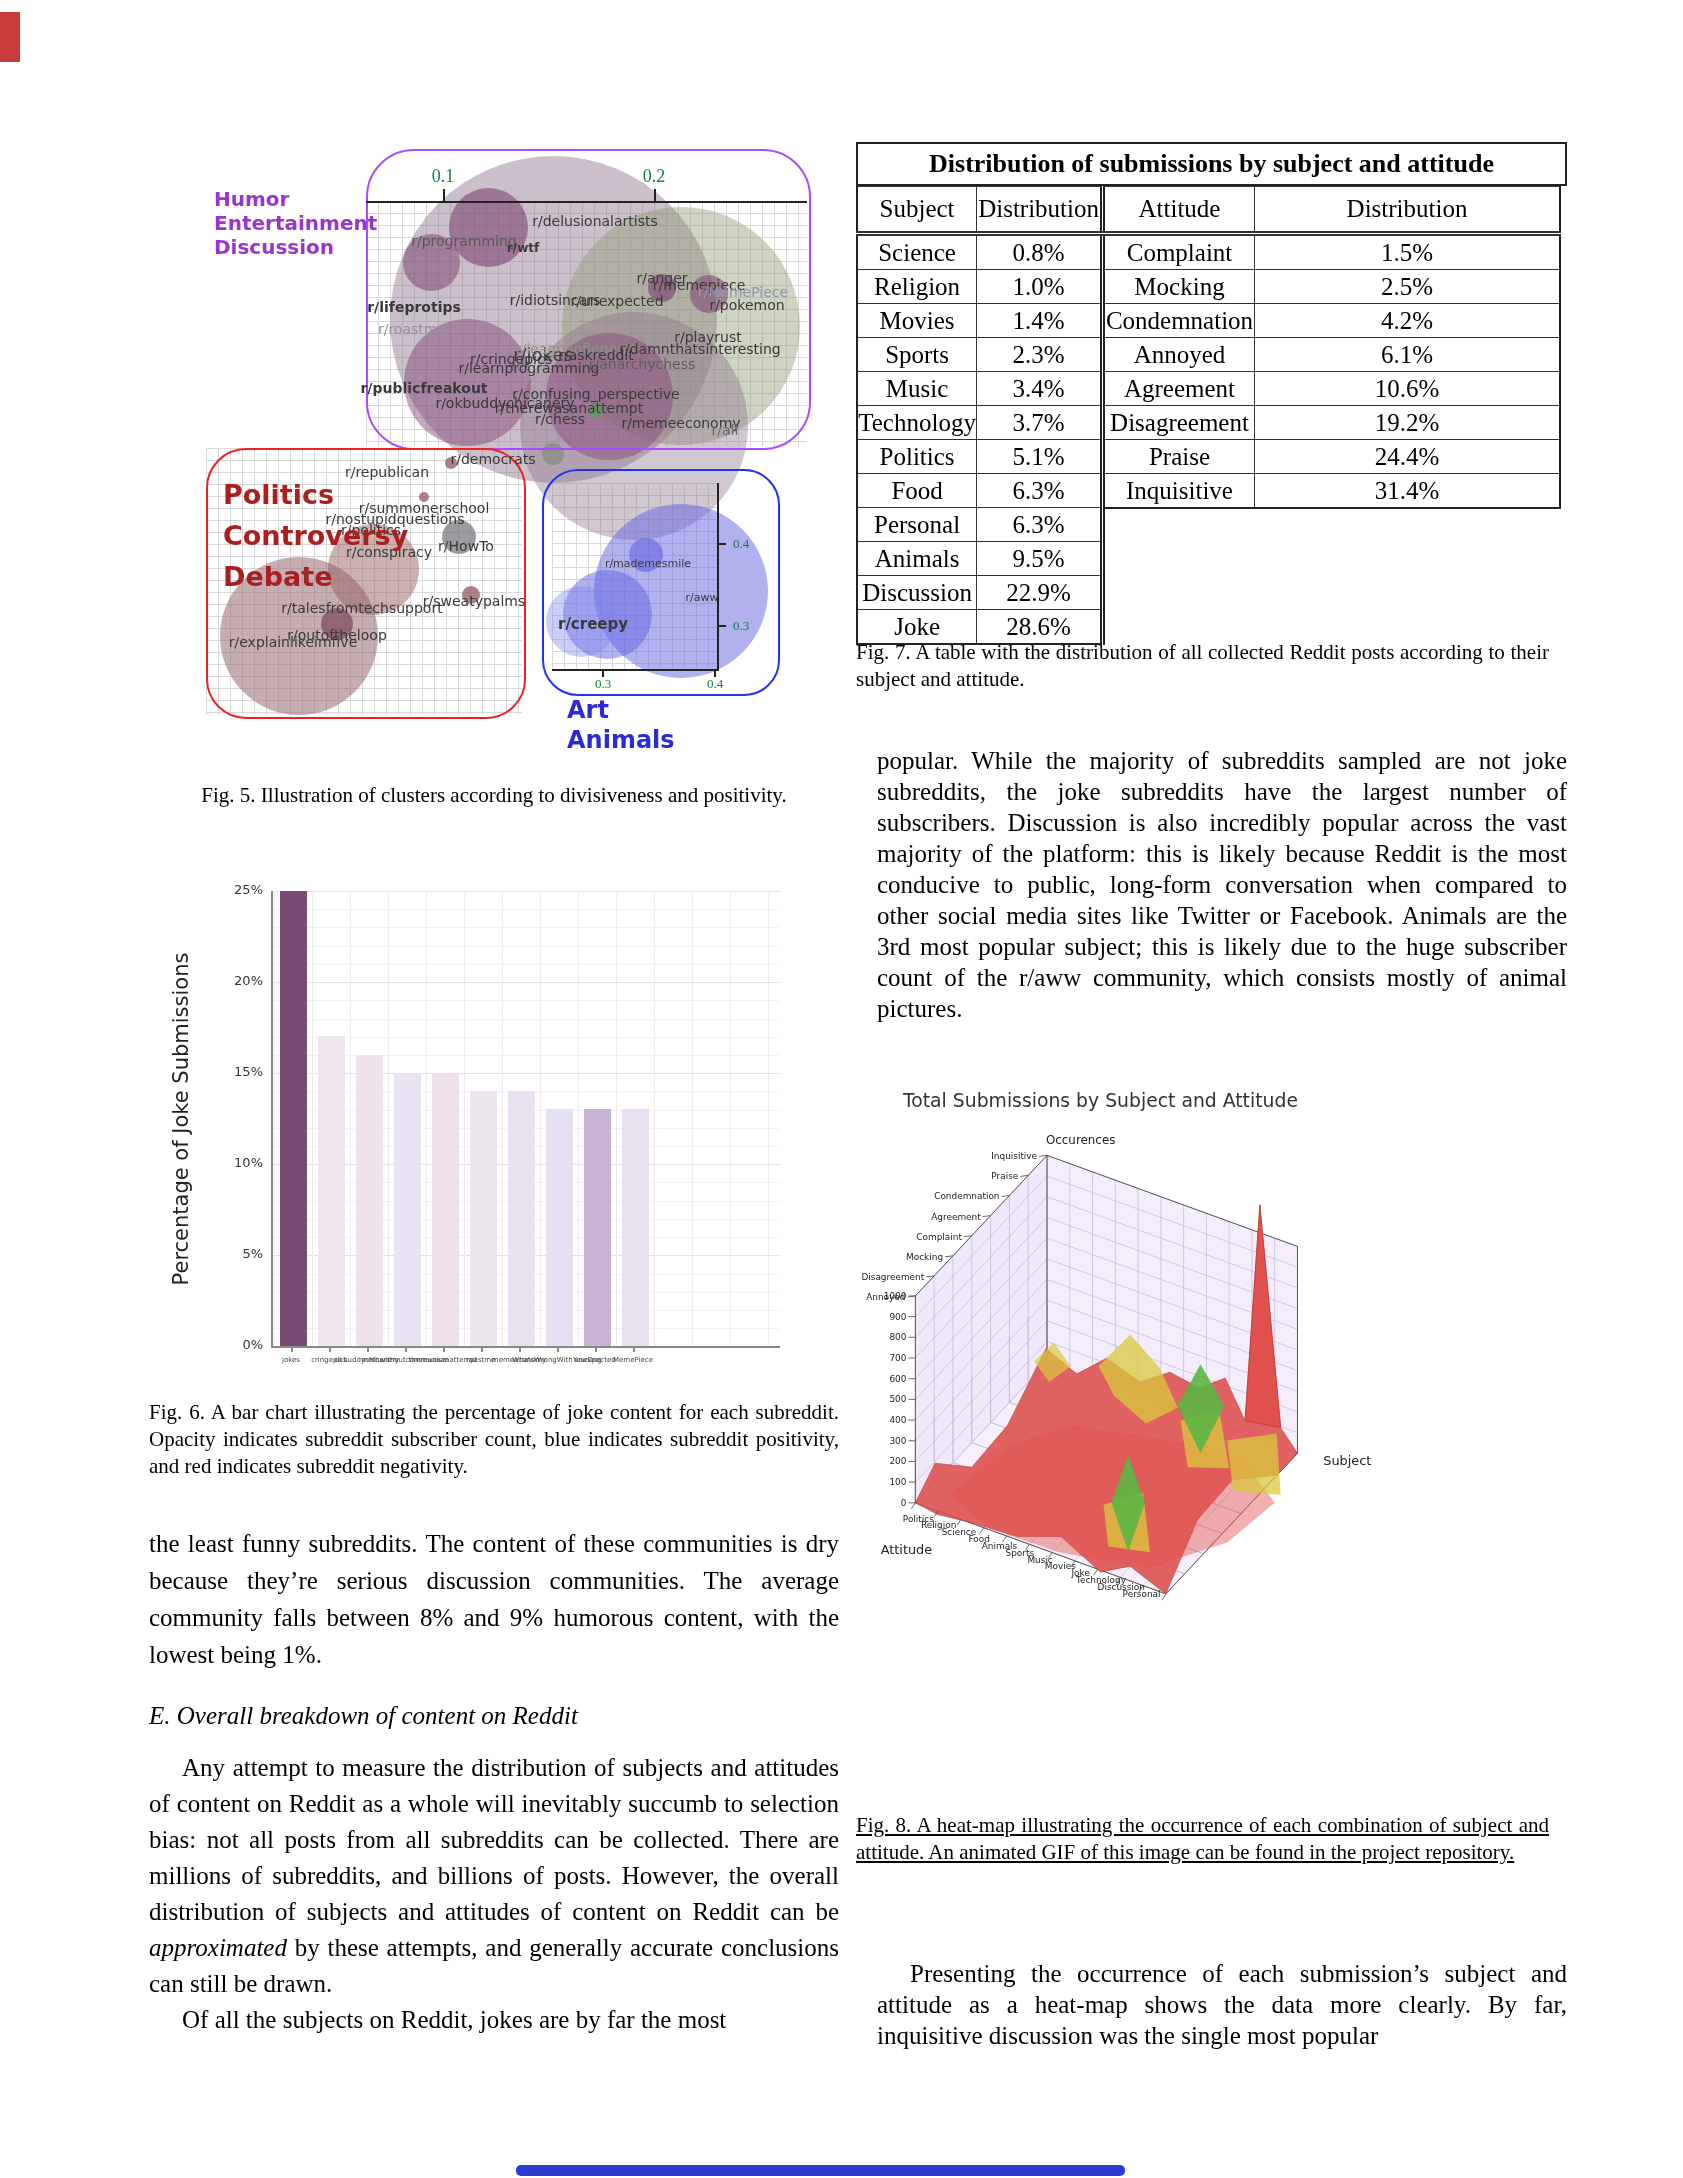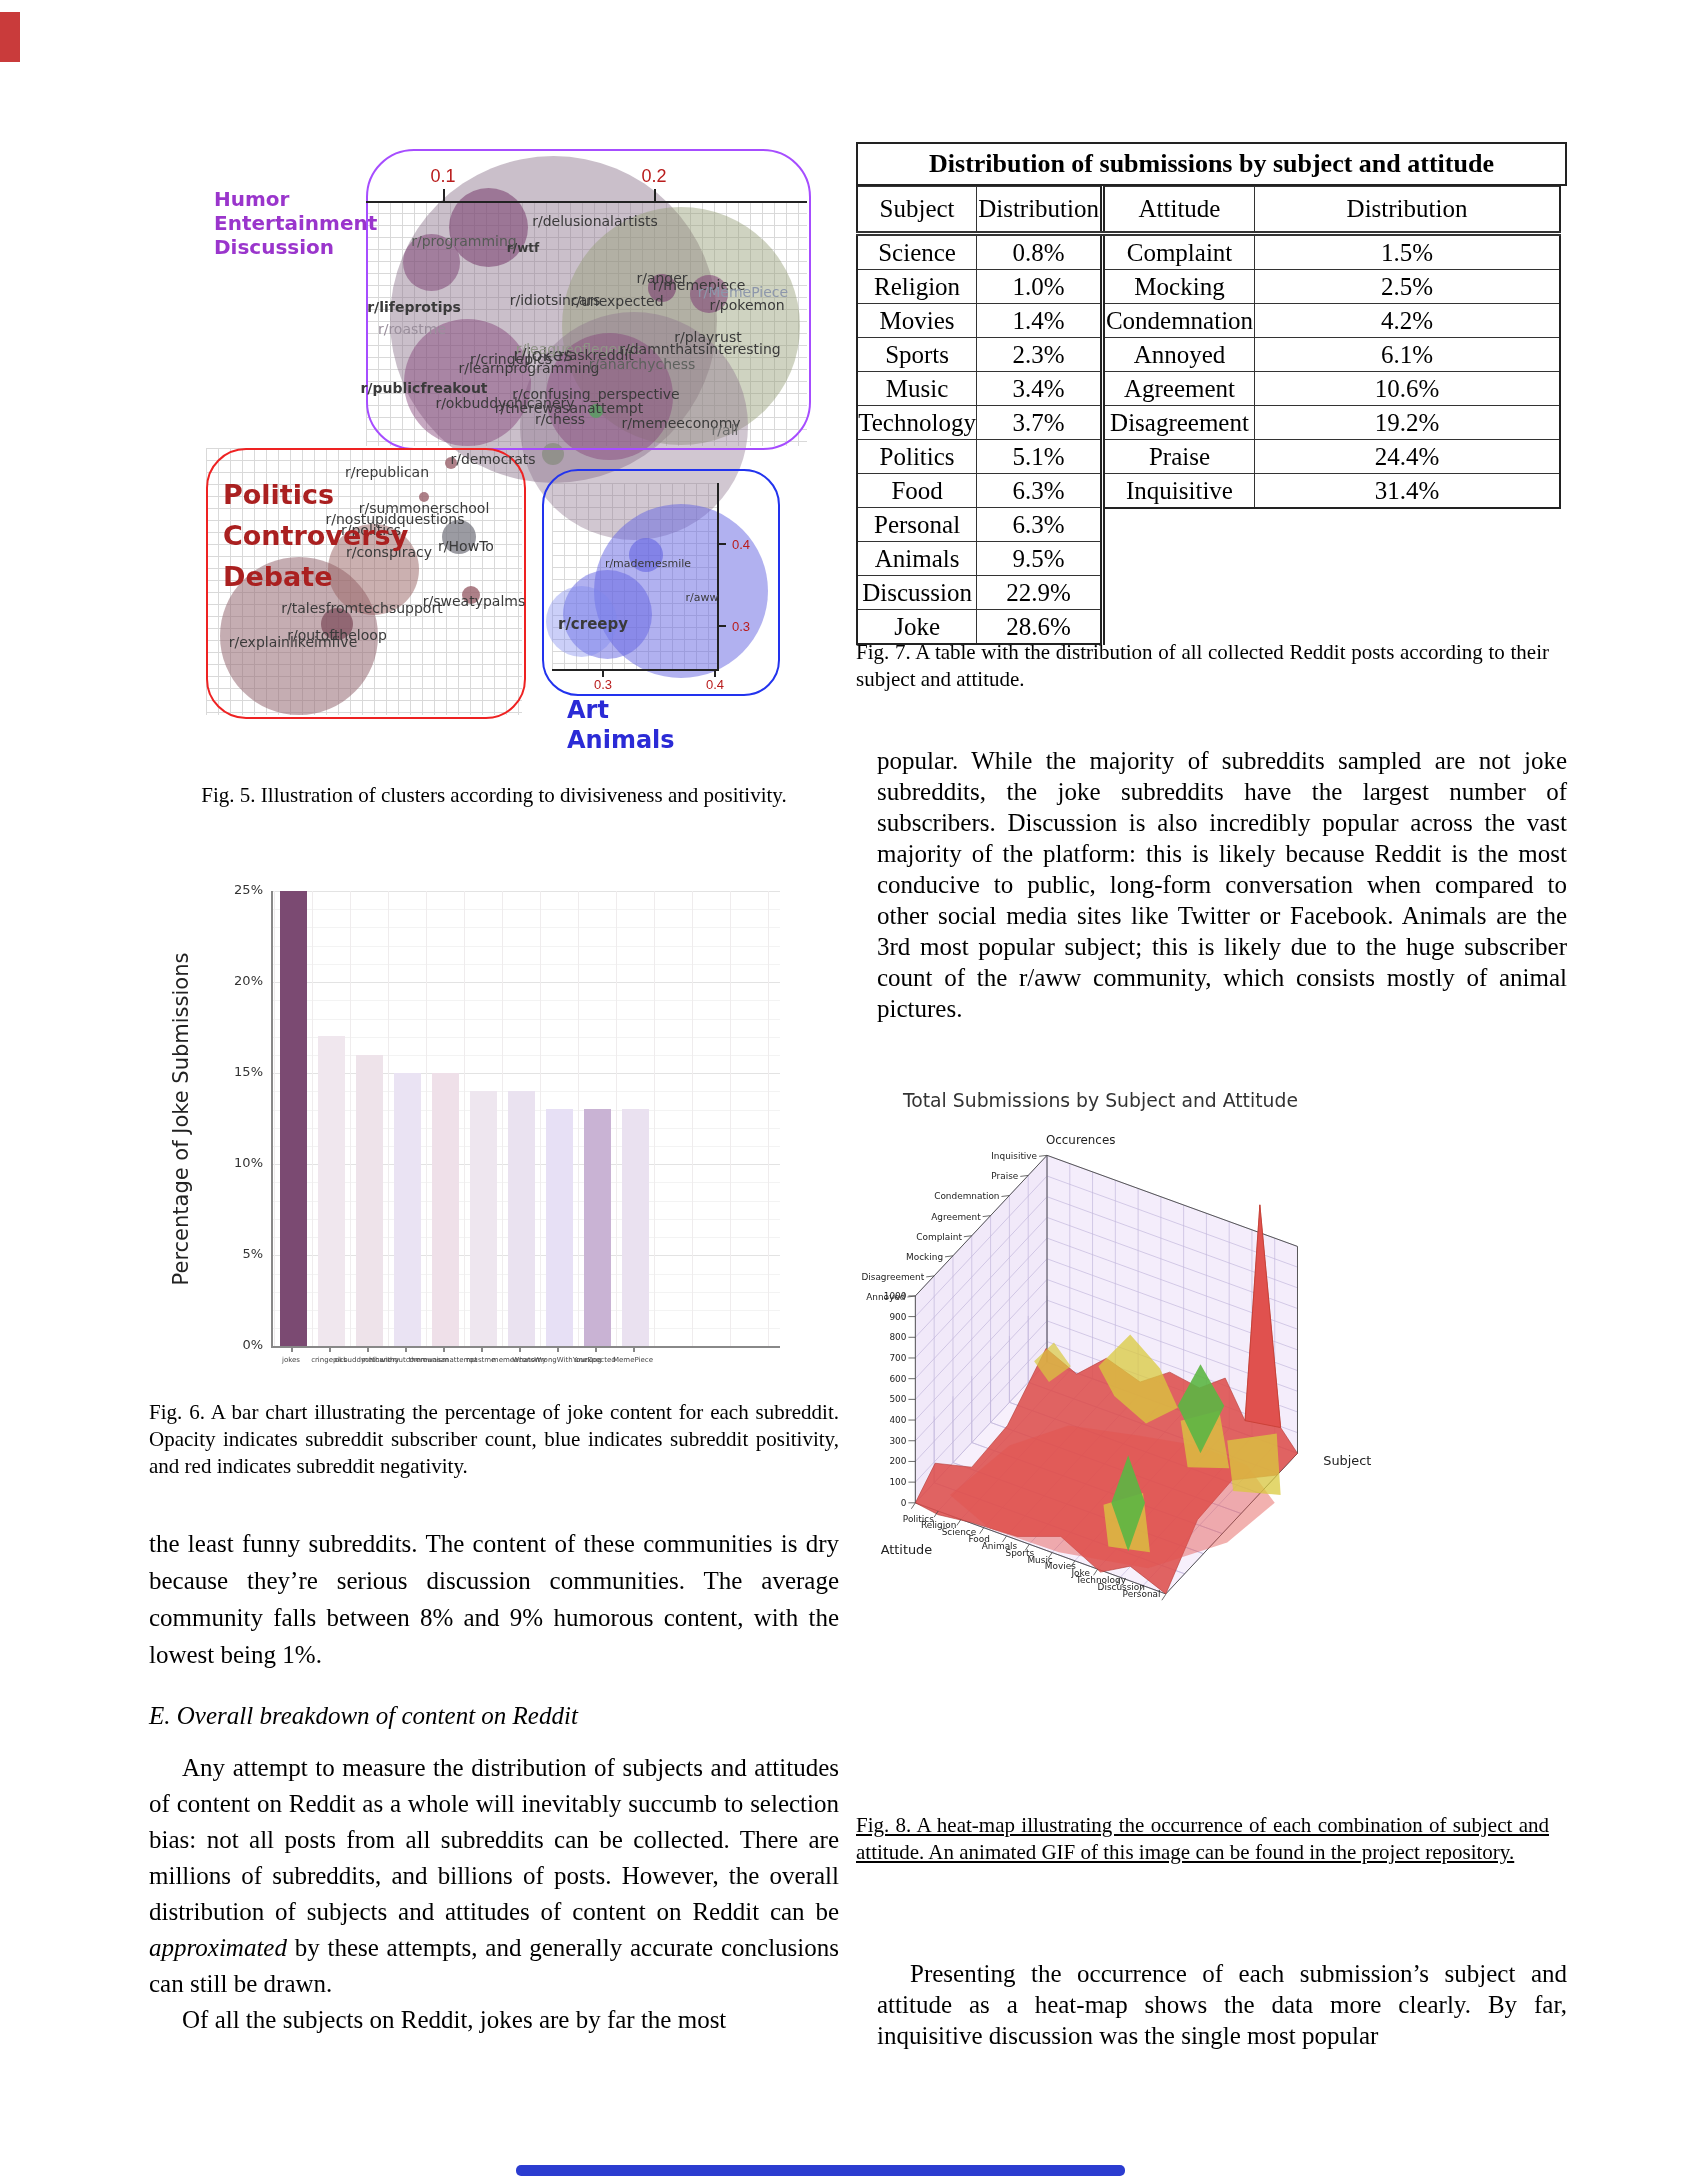--- a/index.html
+++ b/index.html
@@ -20,22 +20,22 @@
   .cluster-bg{position:absolute;background:
       repeating-linear-gradient(#d9d9d9 0 1px,transparent 1px 12px),
       repeating-linear-gradient(90deg,#d9d9d9 0 1px,transparent 1px 12px);}
   .cluster-border{position:absolute;border:2.5px solid;background:transparent;z-index:6;pointer-events:none;}
   .bubble{position:absolute;border-radius:50%;z-index:3;}
   .slabel{position:absolute;transform:translate(-50%,-50%);white-space:nowrap;
           font-family:"DejaVu Sans",sans-serif;z-index:8;color:#3a3a3a;}
   .cl-label{position:absolute;font-family:"DejaVu Sans",sans-serif;font-weight:600;z-index:9;}
   .axisline{position:absolute;background:#222;z-index:7;}
   .axtick{position:absolute;background:#222;z-index:7;}
-  .axnum{position:absolute;transform:translate(-50%,-50%);font-family:Liberation Sans, sans-serif;
-         color:#b91c1c;z-index:8;}
+  .axnum{position:absolute;transform:translate(-50%,-50%);font-family:Liberation Serif, serif;
+         color:#15803d;z-index:8;}
 
   
   #fig6{left:149px;top:871px;width:690px;height:525px;font-family:"DejaVu Sans",sans-serif;}
   #f6-plot{position:absolute;left:122px;top:20px;width:507px;height:455px;
            border-left:2px solid #888;border-bottom:2px solid #888;}
   .gl-h{position:absolute;left:0;width:100%;height:1px;}
   .gl-v{position:absolute;top:0;height:100%;width:1px;}
   .bar{position:absolute;bottom:0;}
   .f6-ytick{position:absolute;width:74px;text-align:right;font-size:13px;color:#333;}
   .f6-xlabel{position:absolute;transform:translateX(-50%);font-size:7px;color:#444;white-space:nowrap;}

